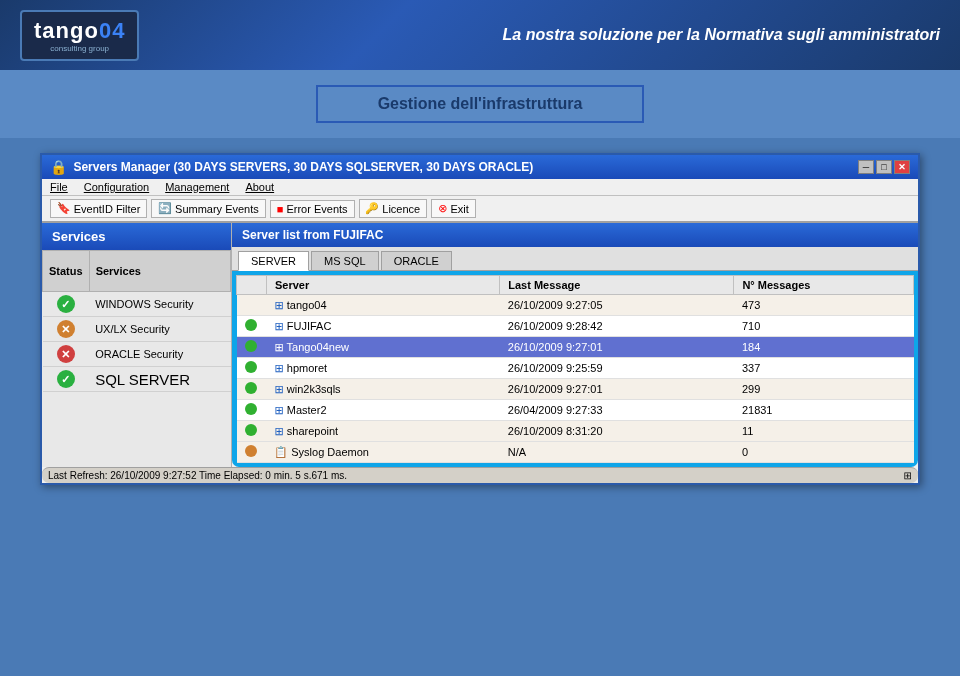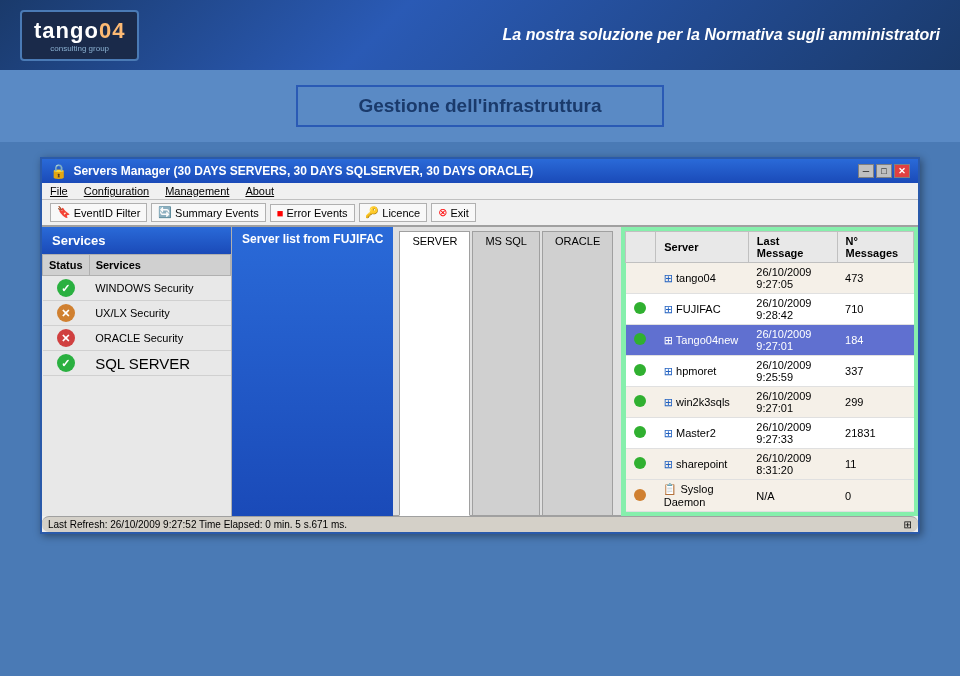--- a/index.html
+++ b/index.html
@@ -23,21 +23,21 @@
       border: 2px solid #4a7ab5;
       padding: 6px 12px;
       border-radius: 4px;
     }
     .logo-text {
       color: white;
       font-size: 22px;
       font-weight: bold;
       letter-spacing: 1px;
     }
-    .logo-text span { color: #fdba74; text-align: right; }
+    .logo-text span { color: #3b82f6; text-align: right; }
     .logo-sub {
       color: #8ab0d0;
       font-size: 8px;
       text-align: center;
       display: block;
     }
     .header-tagline {
       color: white;
       font-size: 16px;
       font-weight: bold;
@@ -49,21 +49,21 @@
       background: #5a8ac5;
       padding: 15px 0;
       display: flex;
       justify-content: center;
     }
     .page-title-box {
       border: 2px solid #2a5ab5;
       background: #5a8ac5;
       padding: 8px 60px;
       color: #1a3a6b;
-      font-size: 19px;
+      font-size: 16px;
       font-weight: bold;
     }
 
     
     .main-content {
       background: #4a7ab5;
       padding: 15px 40px;
       height: calc(676px - 70px - 55px);
     }
 
@@ -157,36 +157,37 @@
       padding: 6px 10px;
     }
     .services-table {
       width: 100%;
       font-size: 11px;
       border-collapse: collapse;
     }
     .services-table th {
       background: #d0d0d0;
       border: 1px solid #b0b0b0;
-      padding: 4px 6px;
+      padding: 14px 6px;
       text-align: left;
       font-weight: bold;
     }
     .services-table td {
       border-bottom: 1px solid #d0d0d0;
       padding: 3px 6px;
       vertical-align: middle;
     }
 
     
     .right-panel {
       flex: 1;
-      background: #86efac;
-      display: flex;
-      flex-direction: row;
+      background: #0ea5e9;
+      display: flex;
+      flex-direction: column;
+      border-radius: 7px;
     }
     .right-panel-header {
       background: linear-gradient(to bottom, #2a6ad8, #1a4ab8);
       color: white;
       font-size: 12px;
       font-weight: bold;
       padding: 5px 10px;
     }
 
     
@@ -410,21 +411,21 @@
   </tr>
                 <tr class="row-alt">
     <td style="width:24px;text-align:center;"><span class="status-circle sc-green"></span></td>
     <td><span style="font-size:11px;color:#2060c0;">⊞</span> win2k3sqls</td>
     <td>26/10/2009 9:27:01</td>
     <td>299</td>
   </tr>
                 <tr class="row-normal">
     <td style="width:24px;text-align:center;"><span class="status-circle sc-green"></span></td>
     <td><span style="font-size:11px;color:#2060c0;">⊞</span> Master2</td>
-    <td>26/10/2009 9:27:33</td>
+    <td>26/04/2009 9:27:33</td>
     <td>21831</td>
   </tr>
                 <tr class="row-alt">
     <td style="width:24px;text-align:center;"><span class="status-circle sc-green"></span></td>
     <td><span style="font-size:11px;color:#2060c0;">⊞</span> sharepoint</td>
     <td>26/10/2009 8:31:20</td>
     <td>11</td>
   </tr>
                 <tr class="row-alt">
     <td style="width:24px;text-align:center;"><span class="status-circle sc-orange"></span></td>

